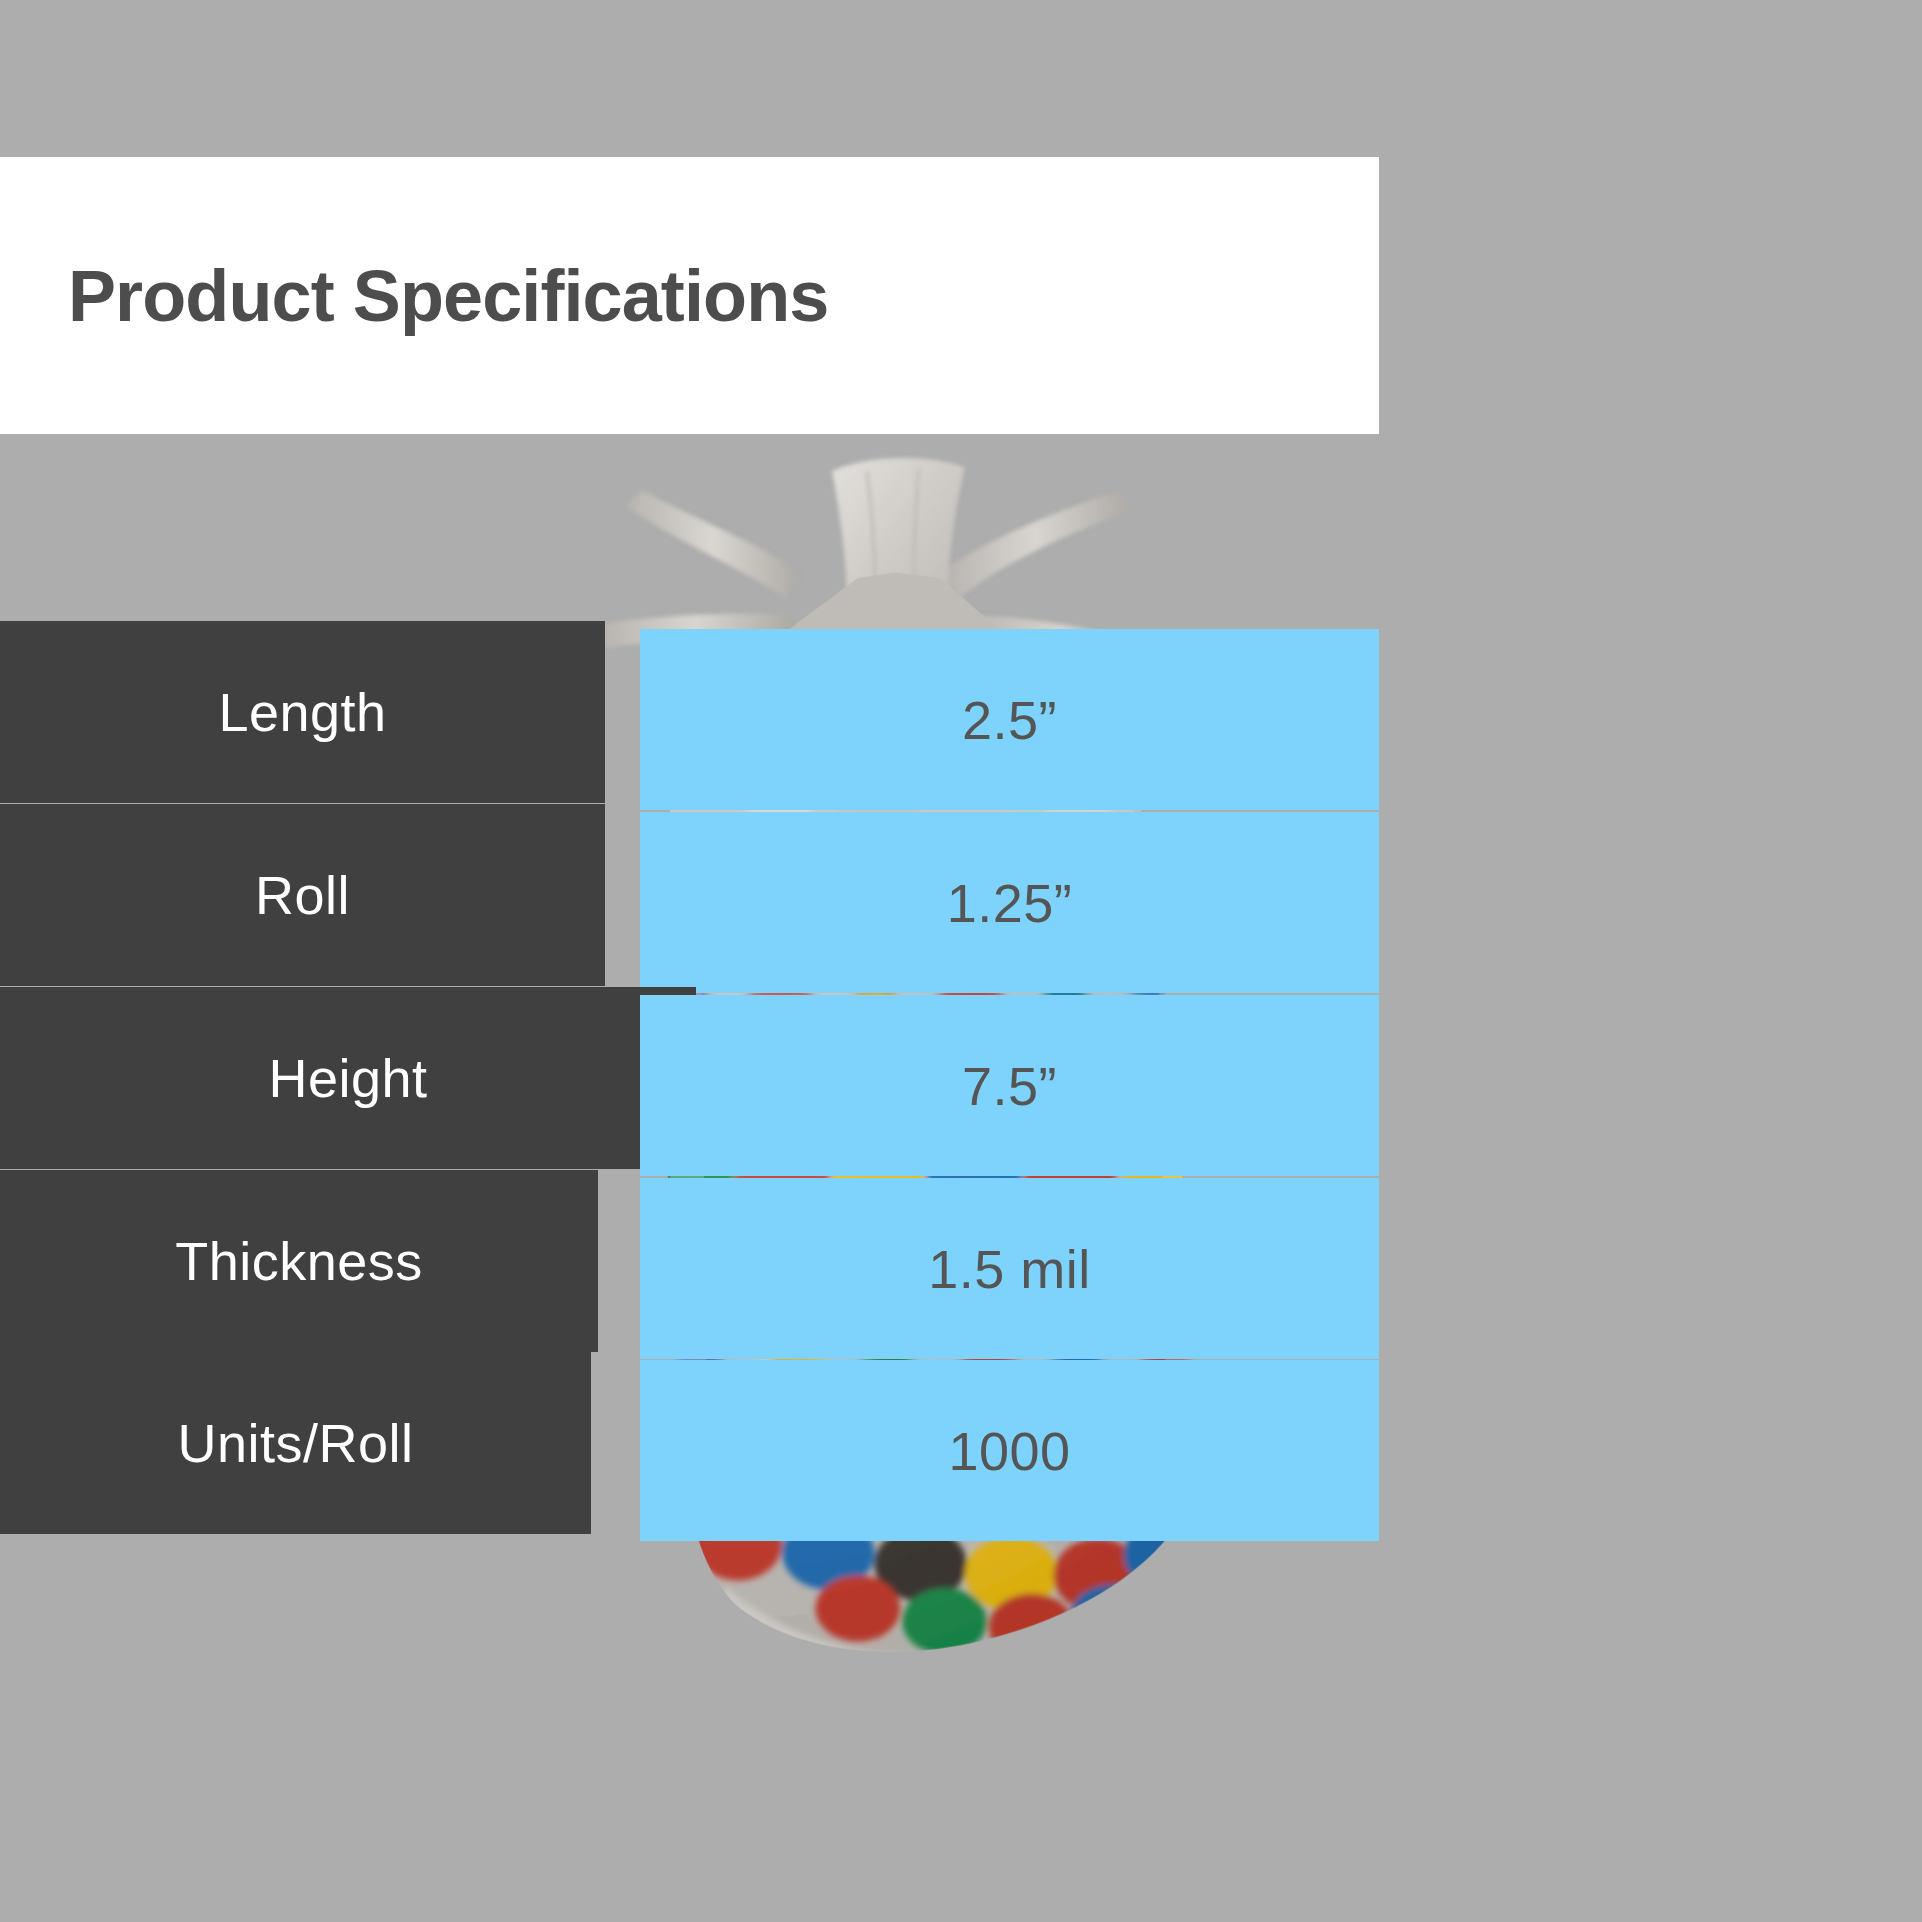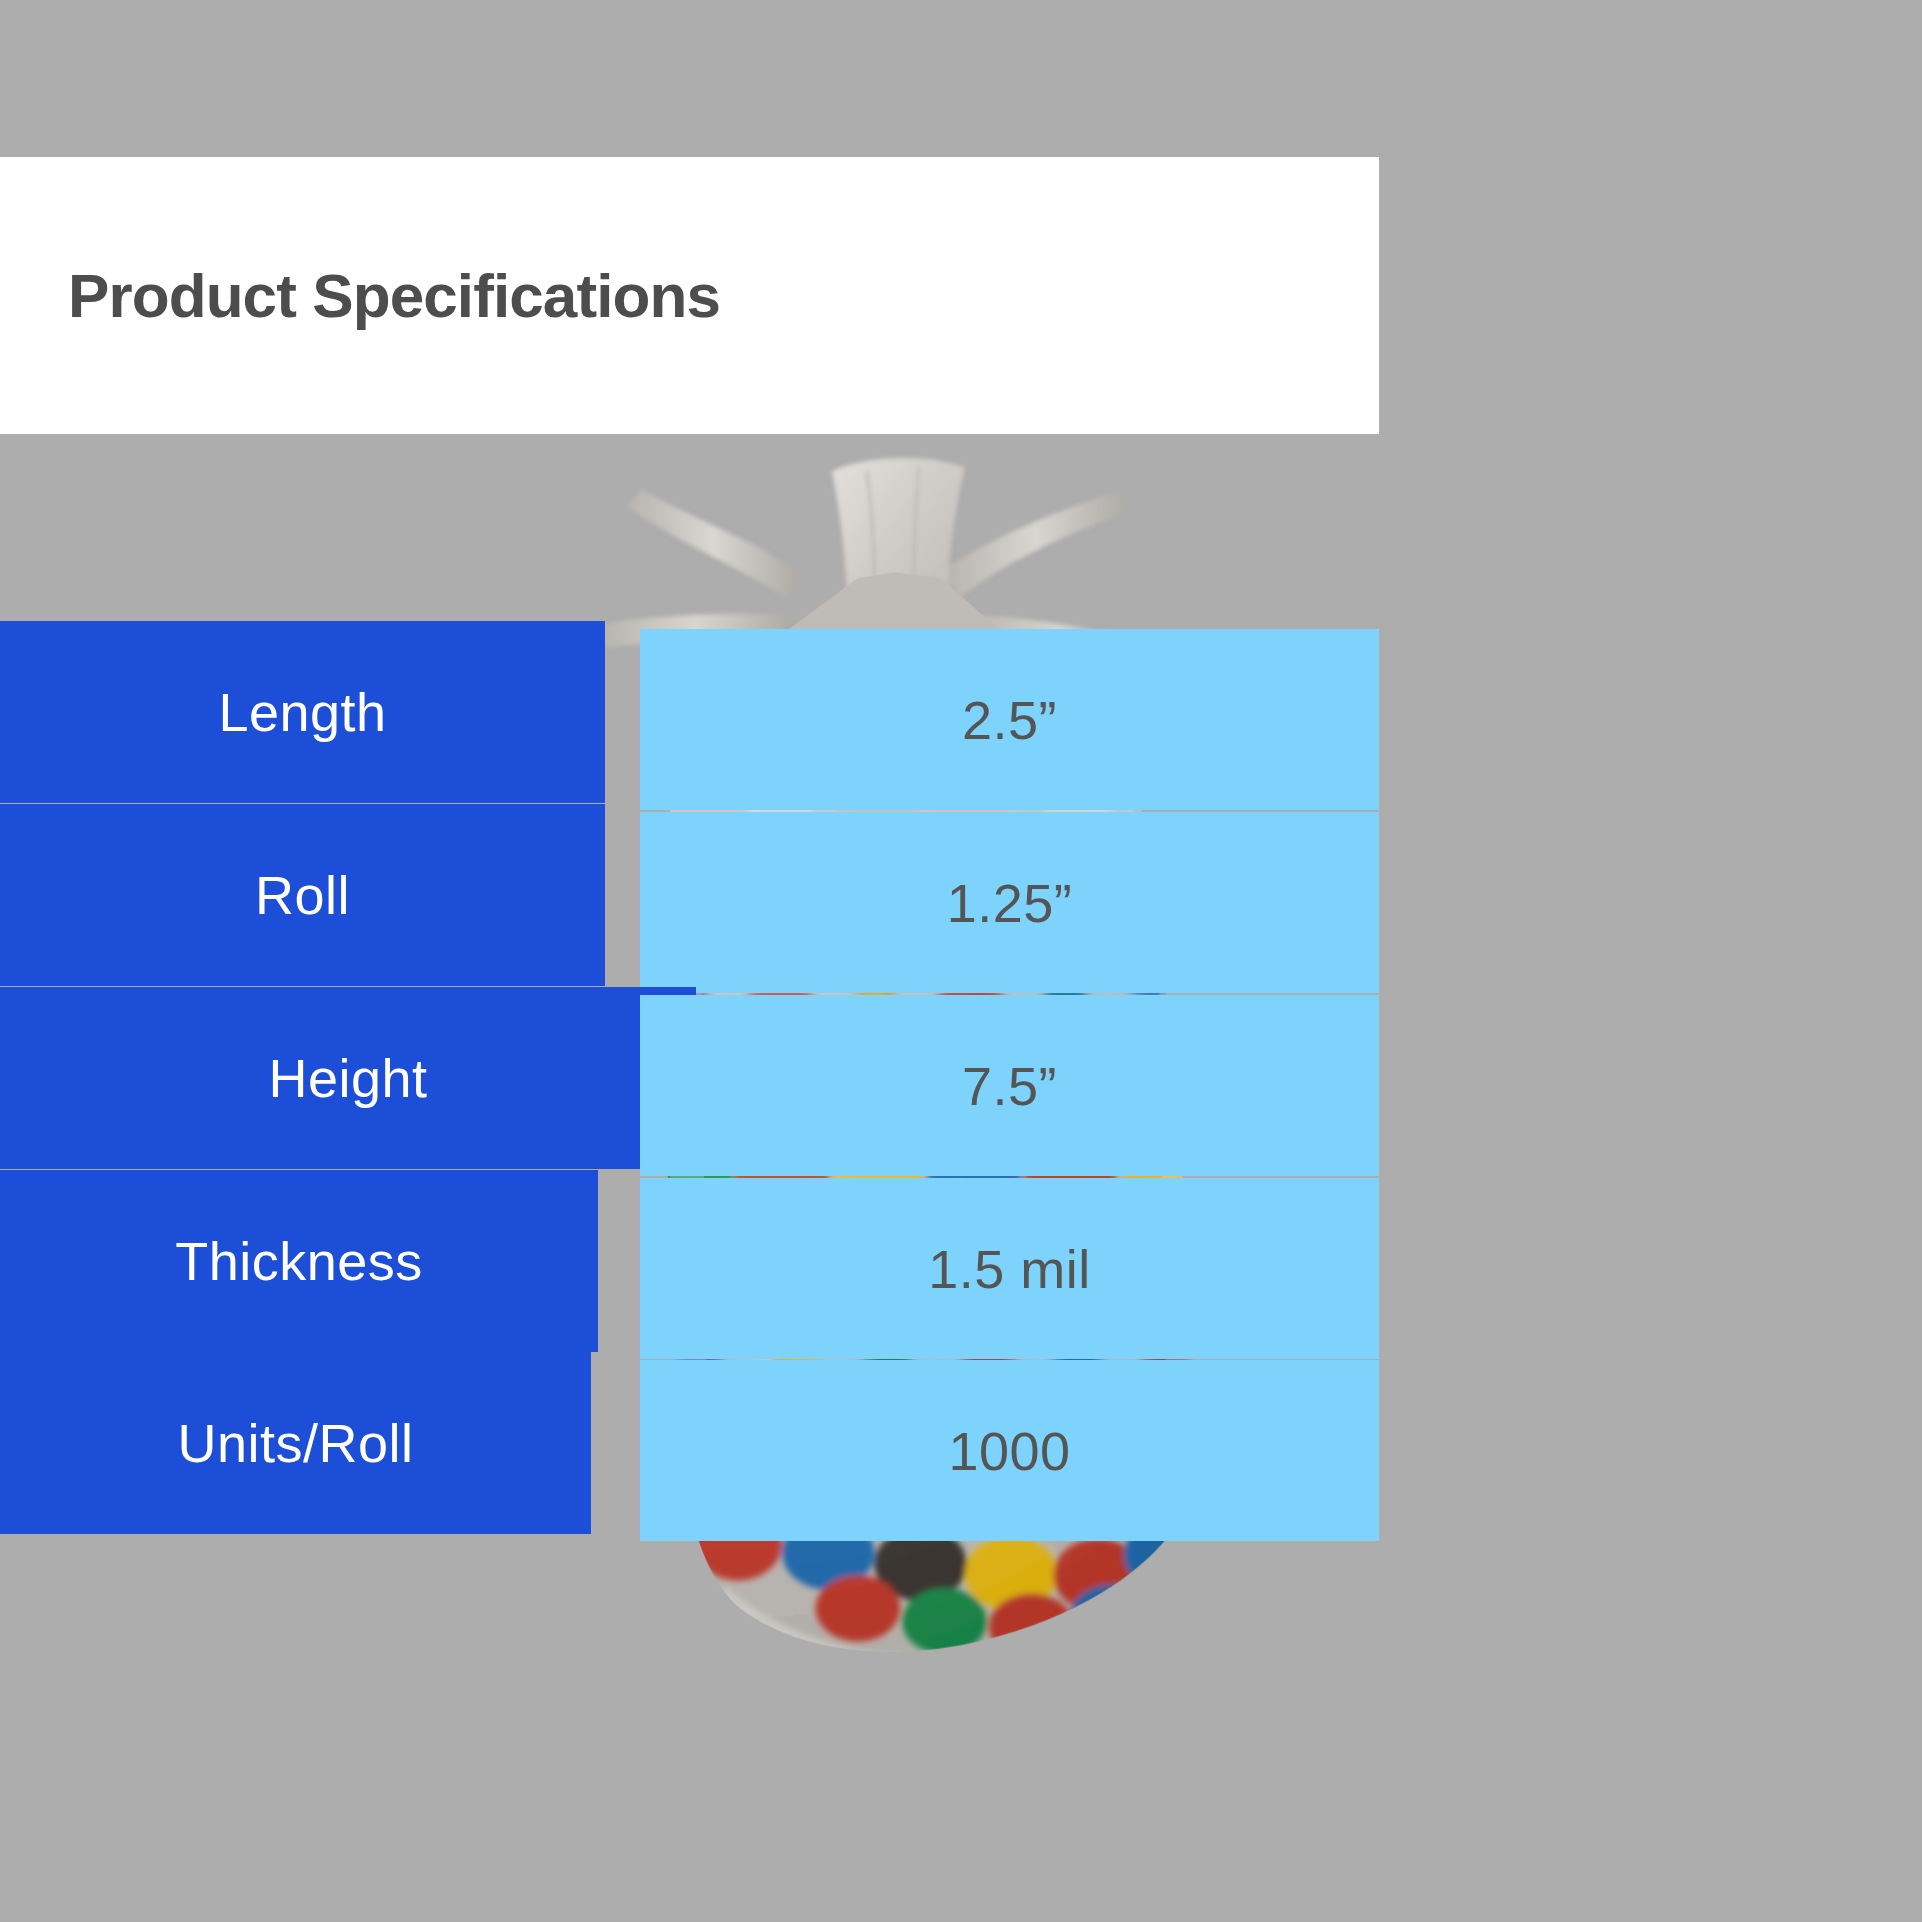--- a/index.html
+++ b/index.html
@@ -43,41 +43,41 @@
     width: 1379px;
     height: 277px;
     background: #ffffff;
     z-index: 3;
     display: flex;
     align-items: center;
   }
   #title-text {
     margin-left: 68px;
     color: #4d4d4d;
-    font-size: 62px;
+    font-size: 72px;
     font-weight: 700;
     letter-spacing: -0.9px;
     line-height: 1;
     white-space: nowrap;
   }
 
   
   .spec-row {
     position: absolute;
     left: 0;
     width: 1379px;
     height: 185px;
     z-index: 4;
   }
   .spec-label {
     position: absolute;
     left: 0;
     top: 2.8px;
     height: 182px;
-    background: #1d4ed8;
+    background: #404040;
     color: #ffffff;
     display: flex;
     align-items: center;
     justify-content: center;
     font-size: 54px;
     font-weight: 400;
     letter-spacing: 0.5px;
   }
   .spec-value {
     position: absolute;

